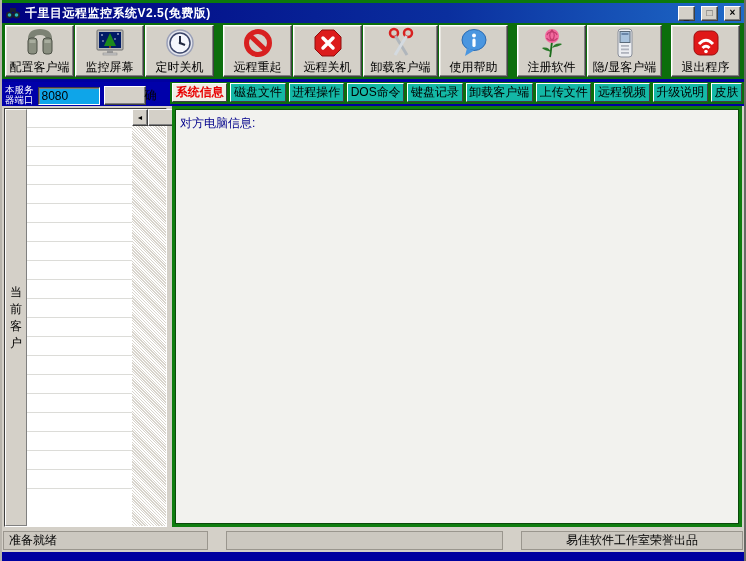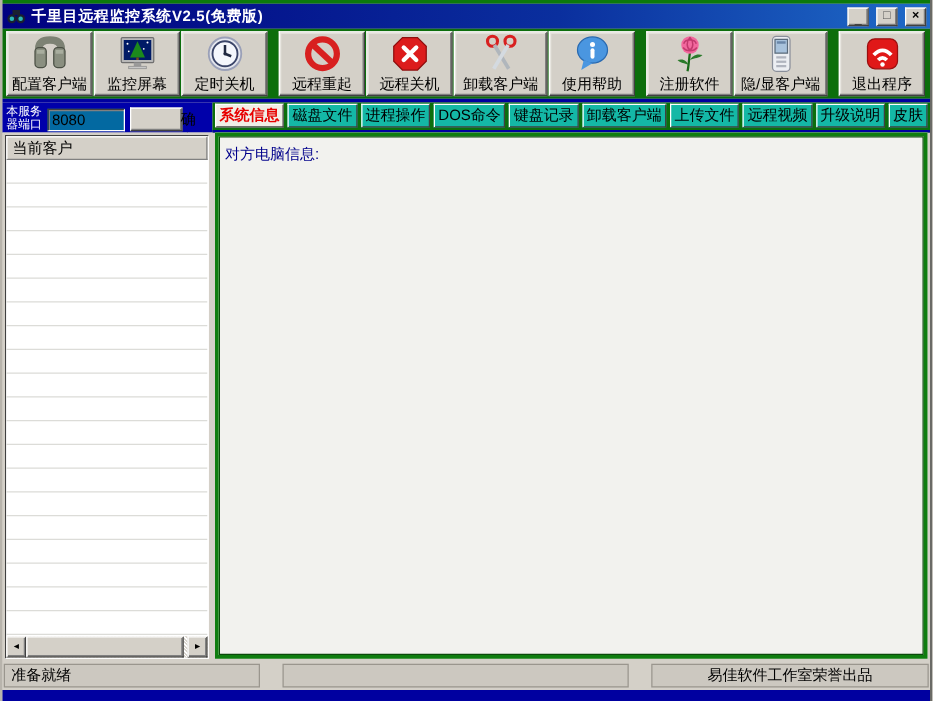--- a/index.html
+++ b/index.html
@@ -70,21 +70,21 @@
   .port-panel {
     flex:0 0 168px; width:168px;
     background:#0000aa;
     display:flex; align-items:flex-end; gap:4px; padding:1px 3px;
   }
   .port-label { color:#fff; font-size:9.5px; line-height:10px; white-space:nowrap; }
   .port-input {
     width:62px; height:18px; font-size:12px; padding:1px 3px;
     border:1px solid; border-color:#404040 #fff #fff #404040;
     box-shadow: inset 1px 1px 0 #808080;
-    background:#0369a1; font-family:inherit;
+    background:#0ea5e9; font-family:inherit;
   }
   .ok-btn {
     width:42px; height:19px; background:#d4d0c8;
     border:1px solid; border-color:#fff #404040 #404040 #fff;
     box-shadow: inset -1px -1px 0 #808080;
     font-size:12px; font-family:inherit; cursor:default;padding-left:40px;
   }
   .tab-strip {
     flex:1 1 auto; background:#0c6e0c;
     display:flex; align-items:flex-start; gap:3px; padding:1px 2px 2px 2px;
@@ -100,21 +100,21 @@
   .tab.active { background:#f0eee6; color:#e80000; font-weight:bold; }
   .tab.small { flex:0.75 1 auto; }
 
   
   .content-row { flex:1 1 auto; display:flex; min-height:0; }
   .left-panel {
     flex:0 0 168px; width:168px; background:#d4d0c8;
     display:flex; flex-direction:column; padding:2px 3px 2px 2px; min-height:0;
   }
   .client-list {
-    flex:1 1 auto; display:flex; flex-direction:column; min-height:0;
+    flex:1 1 auto; display:flex; flex-direction:row; min-height:0;
     border:1px solid; border-color:#404040 #fff #fff #404040;
     background:#fff;
     text-align:center;
   }
   .list-header {
     flex:0 0 17px; background:#d4d0c8;
     border:1px solid; border-color:#fff #808080 #808080 #fff;
     font-size:12px; padding:0 4px; display:flex; align-items:center;
   }
   .list-rows { flex:1 1 auto; overflow:hidden; background:#fff; }

